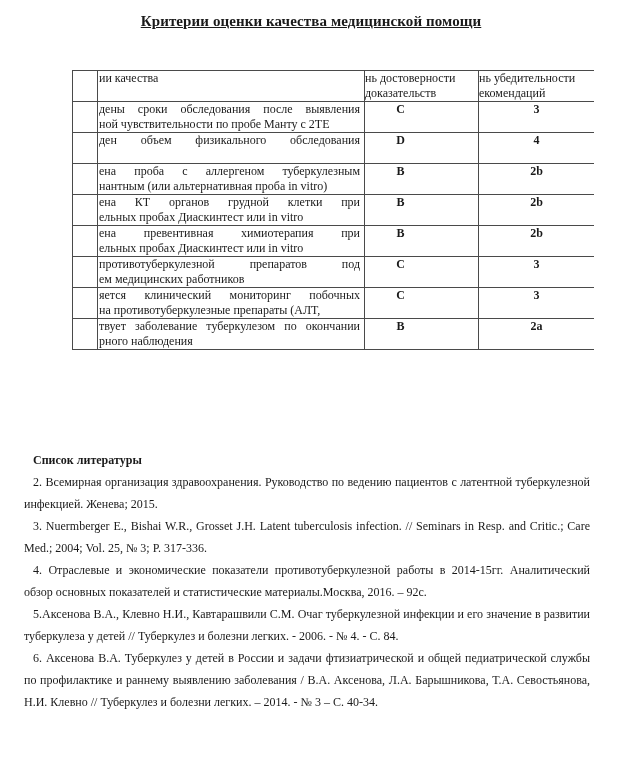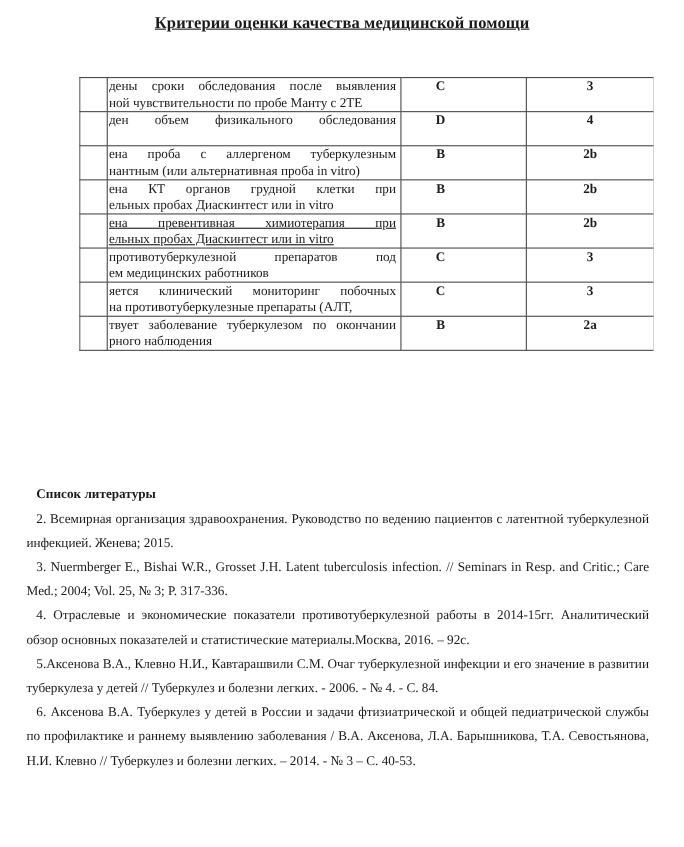--- a/index.html
+++ b/index.html
@@ -33,37 +33,57 @@
   .clip span.line { display: block; white-space: nowrap; text-align: justify; text-align-last: justify; padding-right: 4px; }
   .clip span.line.last { text-align-last: left; }
   .hdr span.line { text-align-last: left; }
   .cell-center { text-align: center; font-weight: bold; font-size: 12px; }
   .lvl .cell-center { padding-right: 42px; }
   .rec .cell-center { padding-right: 0; }
   .refs {
     position: absolute; left: 24px; top: 438px; width: 566px;
     font-size: 12px; line-height: 22px;
   }
-  .refs-title { font-weight: bold; padding-left: 9px; line-height: 22px; }
+  .refs-title { font-weight: bold; padding-left: 9px; line-height: 22px; margin-top: 11px; }
   .ref { text-align: justify; text-indent: 9px; margin: 0; }
 </style>
 </head>
 <body>
 
 <div class="title">Критерии оценки качества медицинской помощи</div>
 
 <div class="tbl-wrap">
   <table class="criteria">
     <colgroup>
       <col style="width:25px">
         <col style="width:267px">
         <col style="width:114px">
         <col style="width:116px">
     </colgroup>
     <tbody id="tbody">
+      <tr style="height:30px">
+        <td class="num"></td>
+        <td class="crit hdr">
+          <div class="clip" style="padding-left:1px">
+            <span class="line last">ии качества</span>
+          </div>
+        </td>
+        <td class="lvl hdr">
+          <div class="clip">
+            <span class="line last">нь достоверности</span>
+            <span class="line last">доказательств</span>
+          </div>
+        </td>
+        <td class="rec hdr">
+          <div class="clip">
+            <span class="line last">нь убедительности</span>
+            <span class="line last">екомендаций</span>
+          </div>
+        </td>
+      </tr>
     <tr style="height: 31px; padding-left: 44px;">
           <td class="num"></td>
           <td class="crit">
             <div class="clip" style="padding-left: 1px;">
               <span class="line">дены сроки обследования после выявления</span>
               <span class="line last">ной чувствительности по пробе Манту с 2ТЕ</span>
             </div>
           </td>
           <td class="lvl">
             <div class="cell-center">C</div>
@@ -112,21 +132,21 @@
           <td class="lvl">
             <div class="cell-center">B</div>
           </td>
           <td class="rec">
             <div class="cell-center">2b</div>
           </td>
         </tr>
         <tr style="height: 31px;">
           <td class="num"></td>
           <td class="crit">
-            <div class="clip" style="padding-left: 1px; text-decoration: underline;">
+            <div class="clip" style="padding-left: 1px;">
               <span class="line">ена превентивная химиотерапия при</span>
               <span class="line last">ельных пробах Диаскинтест или in vitro</span>
             </div>
           </td>
           <td class="lvl">
             <div class="cell-center">B</div>
           </td>
           <td class="rec">
             <div class="cell-center">2b</div>
           </td>
@@ -179,14 +199,14 @@
       </tbody>
   </table>
 </div>
 
 <div class="refs">
   <div class="refs-title">Список литературы</div>
   <p class="ref">2. Всемирная организация здравоохранения. Руководство по ведению пациентов с латентной туберкулезной инфекцией. Женева; 2015.</p>
   <p class="ref">3. Nuermberger E., Bishai W.R., Grosset J.H. Latent tuberculosis infection. // Seminars in Resp. and Critic.; Care Med.; 2004; Vol. 25, № 3; P. 317-336.</p>
   <p class="ref">4. Отраслевые и экономические показатели противотуберкулезной работы в 2014-15гг. Аналитический обзор основных показателей и статистические материалы.Москва, 2016. – 92с.</p>
   <p class="ref">5.Аксенова В.А., Клевно Н.И., Кавтарашвили С.М. Очаг туберкулезной инфекции и его значение в развитии туберкулеза у детей // Туберкулез и болезни легких. - 2006. - № 4. - С. 84.</p>
-  <p class="ref">6. Аксенова В.А. Туберкулез у детей в России и задачи фтизиатрической и общей педиатрической службы по профилактике и раннему выявлению заболевания / В.А. Аксенова, Л.А. Барышникова, Т.А. Севостьянова, Н.И. Клевно // Туберкулез и болезни легких. – 2014. - № 3 – С. 40-53.</p>
+  <p class="ref">6. Аксенова В.А. Туберкулез у детей в России и задачи фтизиатрической и общей педиатрической службы по профилактике и раннему выявлению заболевания / В.А. Аксенова, Л.А. Барышникова, Т.А. Севостьянова, Н.И. Клевно // Туберкулез и болезни легких. – 2014. - № 3 – С. 40-34.</p>
 </div>
 
 </body></html>

